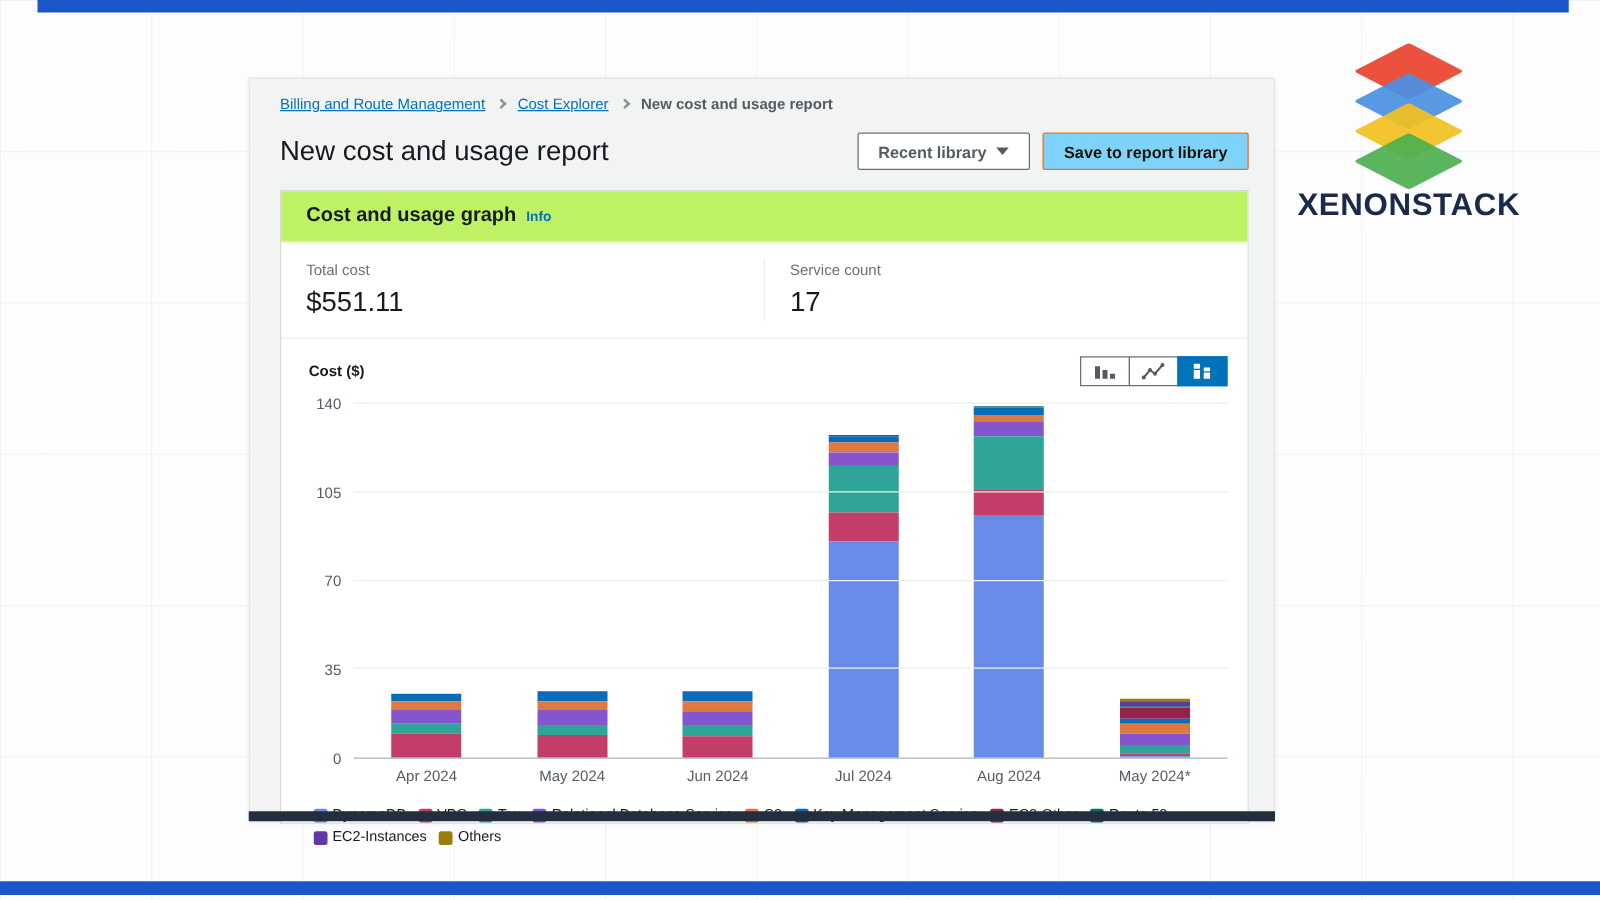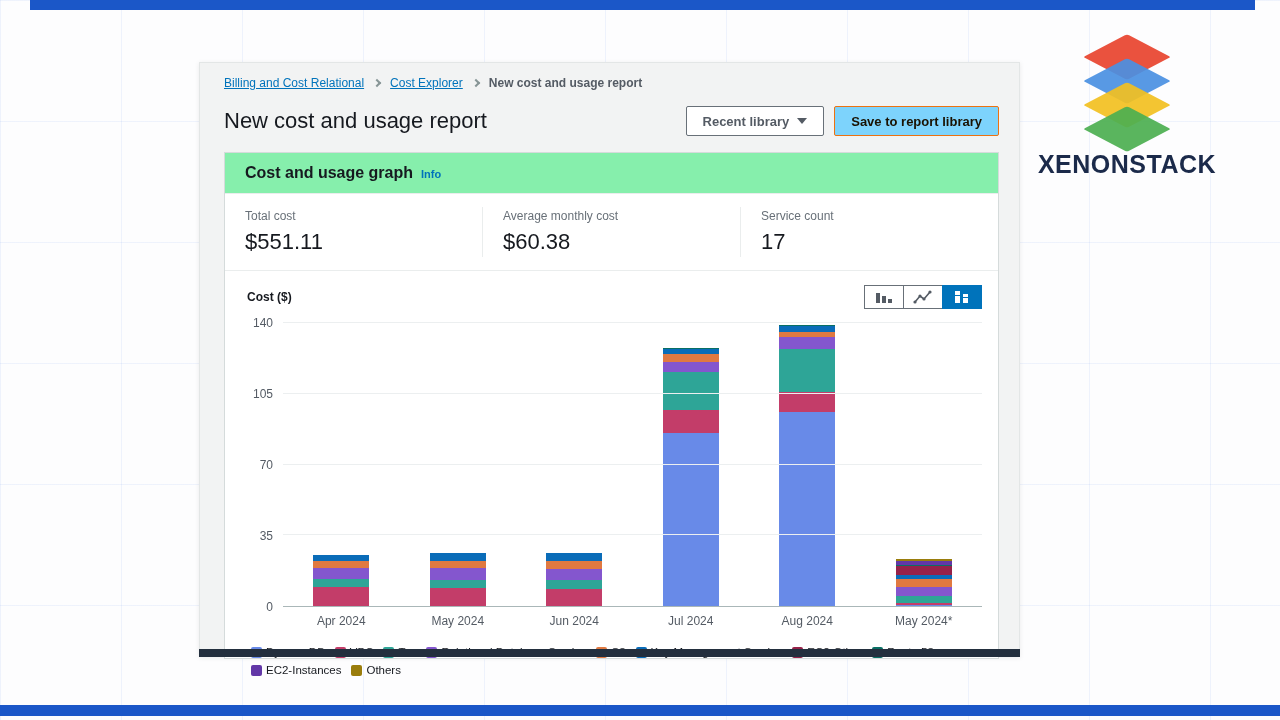--- a/index.html
+++ b/index.html
@@ -48,21 +48,21 @@
   .page-title { font-size:22px; font-weight:500; color:#16191f; }
   .title-actions { display:flex; gap:10px; }
   .btn { height:30px; font-size:13px; font-weight:bold; border-radius:2px; padding:0 16px;
          display:inline-flex; align-items:center; gap:8px; cursor:pointer; font-family:inherit; }
   .btn-secondary { background:#fff; border:1px solid #687078; color:#545b64; }
   .btn-primary { background:#7dd3fc; border:1px solid #ec7211; color:#1a1202; }
   .caret-down { width:0; height:0; border-left:5px solid transparent; border-right:5px solid transparent; border-top:6px solid #545b64; }
 
   
   .panel { margin-top:16px; background:#fff; border:1px solid #d5dbdb; height:507px; }
-  .panel-header { padding:11px 20px; border-bottom:1px solid #eaeded; background:#86efac;
+  .panel-header { padding:11px 20px; border-bottom:1px solid #eaeded; background:#bef264;
                   display:flex; align-items:baseline; gap:8px; }
   .panel-title { font-size:16px; font-weight:bold; color:#16191f; }
   .info-link { font-size:11px; font-weight:bold; color:#0073bb; cursor:pointer; }
 
   
   .stats-row { display:flex; padding:13px 0; border-bottom:1px solid #eaeded; }
   .stat { flex:1; padding:2px 20px; border-left:1px solid #eaeded; }
   .stat:first-child { border-left:none; }
   .stat-label { font-size:12px; color:#687078; }
   .stat-value { font-size:22px; color:#16191f; margin-top:6px; }
@@ -104,21 +104,21 @@
     <div class="diamond d2"></div>
     <div class="diamond d3"></div>
     <div class="diamond d4"></div>
   </div>
   <div class="brand-name">XENONSTACK</div>
 </div>
 
 <div class="console-card">
 
   <div class="breadcrumb">
-    <span class="crumb-link">Billing and Cost Relational</span>
+    <span class="crumb-link">Billing and Route Management</span>
     <span class="crumb-sep"></span>
     <span class="crumb-link">Cost Explorer</span>
     <span class="crumb-sep"></span>
     <span class="crumb-current">New cost and usage report</span>
   </div>
 
   <div class="title-row">
     <h1 class="page-title">New cost and usage report</h1>
     <div class="title-actions">
       <button class="btn btn-secondary">
@@ -132,24 +132,20 @@
   <div class="panel">
     <div class="panel-header">
       <span class="panel-title">Cost and usage graph</span>
       <span class="info-link">Info</span>
     </div>
 
     <div class="stats-row">
       <div class="stat">
         <div class="stat-label">Total cost</div>
         <div class="stat-value">$551.11</div>
-      </div>
-      <div class="stat">
-        <div class="stat-label">Average monthly cost</div>
-        <div class="stat-value">$60.38</div>
       </div>
       <div class="stat">
         <div class="stat-label">Service count</div>
         <div class="stat-value">17</div>
       </div>
     </div>
 
     <div class="chart-section">
       <div class="chart-top">
         <span class="chart-title">Cost ($)</span>

